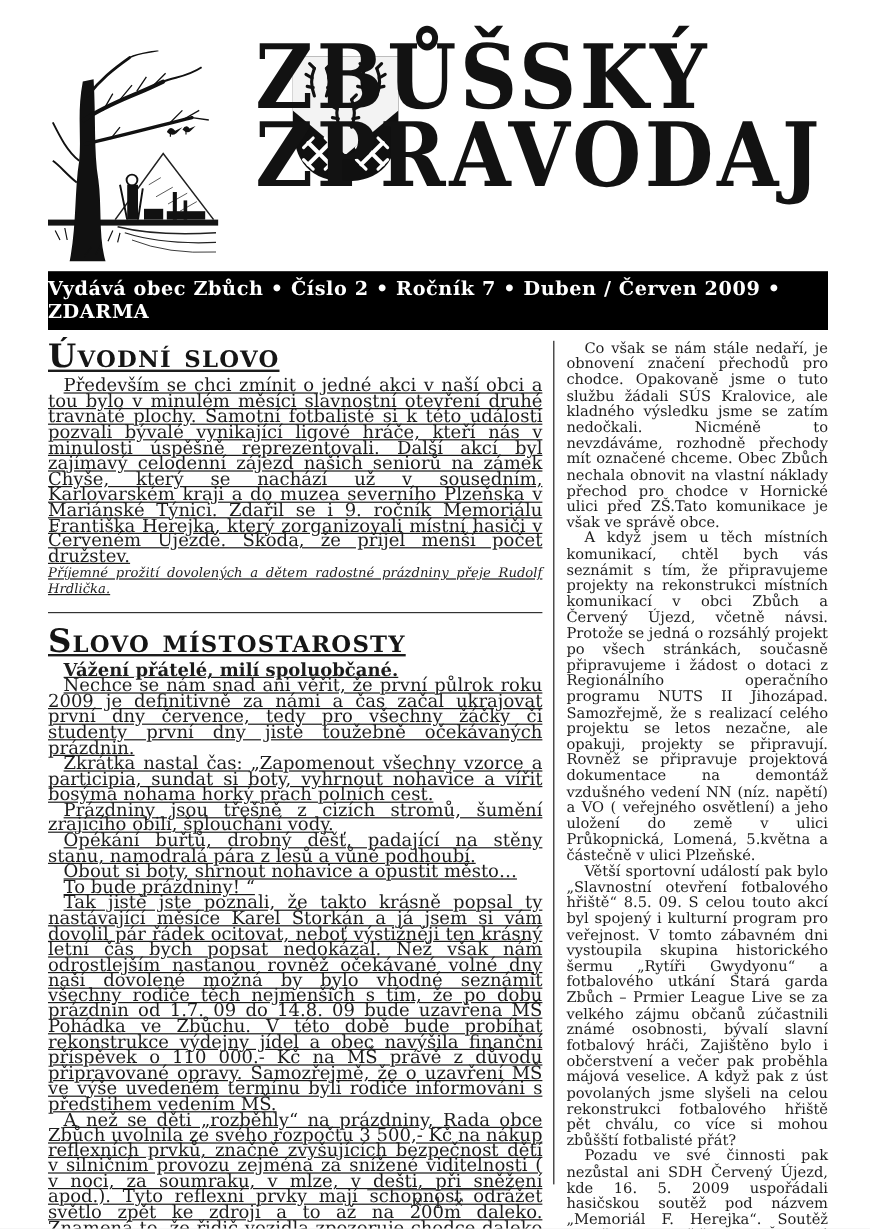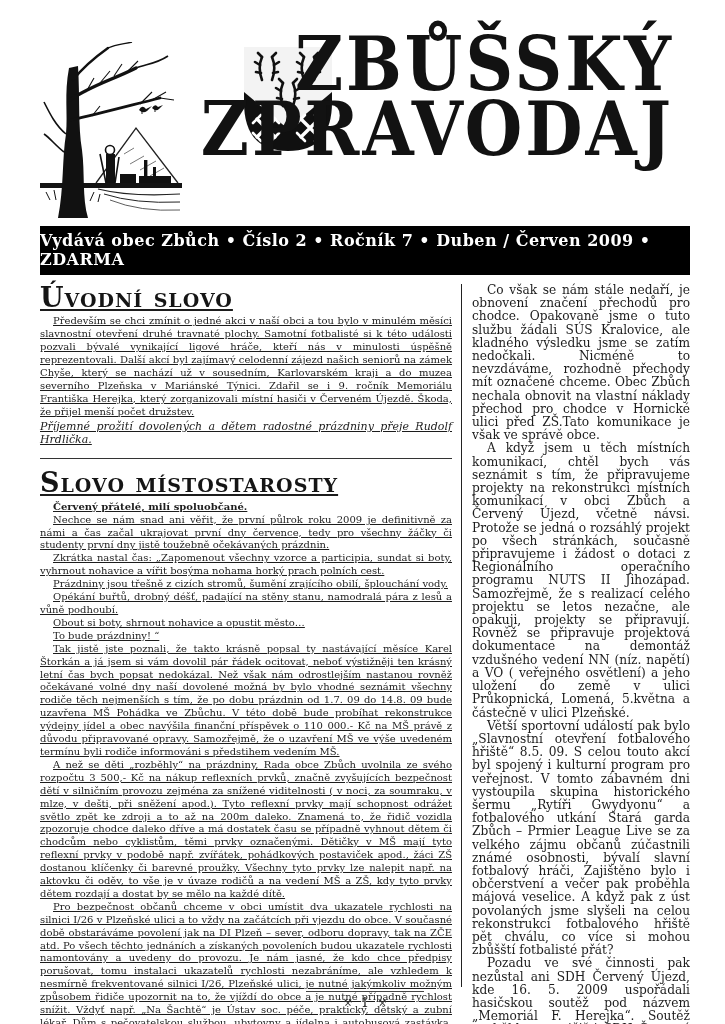--- a/index.html
+++ b/index.html
@@ -13,42 +13,42 @@
     display:flex;flex-direction:column;
     font-family:"DejaVu Serif","Liberation Serif",serif;
     color:#1c1c1c;
     overflow:hidden;
   }
   
   .masthead{display:flex;align-items:flex-start;height:178px;}
   .tree{width:142px;height:176px;flex:0 0 auto;}
   .mast-right{position:relative;flex:1;height:176px;}
   .shield{position:absolute;left:58px;top:2px;width:96px;height:110px;}
-  .mast-titles{position:absolute;right:16px;top:-14px;text-align:right;white-space:nowrap;}
+  .mast-titles{position:absolute;right:4px;top:-14px;white-space:nowrap;}
   .title-line{
     font-weight:700;font-size:66px;line-height:0.98;
     letter-spacing:3px;color:#121212;
     transform:scaleY(1.12);transform-origin:top right;
   }
   
   .banner{
     margin-top:6px;background:#000;color:#fff;
     text-align:left;font-weight:700;font-size:16px;
     letter-spacing:0.5px;padding:5px 0 6px 0;
   }
   
   .main{flex:1;display:flex;margin-top:9px;min-height:0;}
   .col-left{width:412px;flex:0 0 auto;padding-right:9px;text-decoration:underline;}
   .col-right{
     flex:1;border-left:1.4px solid #222;padding-left:10px;
     display:flex;flex-direction:column;
   }
   .col-left p,.col-right p{
     margin:0;text-align:justify;text-indent:13px;
-    font-size:10px;line-height:12.9px;
+    font-size:15px;line-height:12.9px;
     hyphens:auto;-webkit-hyphens:auto;
   }
   .col-right p{font-size:12.2px;line-height:13.2px;text-indent:15px;}
   h2.section{
     margin:0 0 3px 0;
     font-variant:small-caps;font-weight:700;
     font-size:27px;line-height:1.05;letter-spacing:1px;color:#151515;
   }
   .signature{
     margin:2px 0 0 0 !important;text-align:right;
@@ -151,21 +151,21 @@
       <section>
         <h2 class="section">Úvodní slovo</h2>
         <p>Především se chci zmínit o jedné akci v naší obci a tou bylo v minulém měsíci slavnostní otevření druhé travnaté plochy. Samotní fotbalisté si k této události pozvali bývalé vynikající ligové hráče, kteří nás v minulosti úspěšně reprezentovali. Další akcí byl zajímavý celodenní zájezd našich seniorů na zámek Chyše, který se nachází už v sousedním, Karlovarském kraji a do muzea severního Plzeňska v Mariánské Týnici. Zdařil se i 9. ročník Memoriálu Františka Herejka, který zorganizovali místní hasiči v Červeném Újezdě. Škoda, že přijel menší počet družstev.</p>
         <p class="signature">Příjemné prožití dovolených a dětem radostné prázdniny přeje Rudolf Hrdlička.</p>
       </section>
 
       <hr class="rule">
 
       <section>
         <h2 class="section">Slovo místostarosty</h2>
-        <p class="salutation">Červený přátelé, milí spoluobčané.</p>
+        <p class="salutation">Vážení přátelé, milí spoluobčané.</p>
         <p>Nechce se nám snad ani věřit, že první půlrok roku 2009 je definitivně za námi a čas začal ukrajovat první dny července, tedy pro všechny žáčky či studenty první dny jistě toužebně očekávaných prázdnin.</p>
         <p>Zkrátka nastal čas: „Zapomenout všechny vzorce a participia, sundat si boty, vyhrnout nohavice a vířit bosýma nohama horký prach polních cest.</p>
         <p>Prázdniny jsou třešně z cizích stromů, šumění zrajícího obilí, šplouchání vody.</p>
         <p>Opékání buřtů, drobný déšť, padající na stěny stanu, namodralá pára z lesů a vůně podhoubí.</p>
         <p>Obout si boty, shrnout nohavice a opustit město…</p>
         <p>To bude prázdniny! “</p>
         <p>Tak jistě jste poznali, že takto krásně popsal ty nastávající měsíce Karel Štorkán a já jsem si vám dovolil pár řádek ocitovat, neboť výstižněji ten krásný letní čas bych popsat nedokázal. Než však nám odrostlejším nastanou rovněž očekávané volné dny naší dovolené možná by bylo vhodné seznámit všechny rodiče těch nejmenších s tím, že po dobu prázdnin od 1.7. 09 do 14.8. 09 bude uzavřena MŠ Pohádka ve Zbůchu. V této době bude probíhat rekonstrukce výdejny jídel a obec navýšila finanční příspěvek o 110 000.- Kč na MŠ právě z důvodu připravované opravy. Samozřejmě, že o uzavření MŠ ve výše uvedeném termínu byli rodiče informováni s předstihem vedením MŠ.</p>
         <p>A než se děti „rozběhly“ na prázdniny, Rada obce Zbůch uvolnila ze svého rozpočtu 3 500,- Kč na nákup reflexních prvků, značně zvyšujících bezpečnost dětí v silničním provozu zejména za snížené viditelnosti ( v noci, za soumraku, v mlze, v dešti, při sněžení apod.). Tyto reflexní prvky mají schopnost odrážet světlo zpět ke zdroji a to až na 200m daleko. Znamená to, že řidič vozidla zpozoruje chodce daleko dříve a má dostatek času se případně vyhnout dětem či chodcům nebo cyklistům, těmi prvky označenými. Dětičky v MŠ mají tyto reflexní prvky v podobě např. zvířátek, pohádkových postaviček apod., žáci ZŠ dostanou klíčenky či barevné proužky. Všechny tyto prvky lze nalepit např. na aktovku či oděv, to vše je v úvaze rodičů a na vedení MŠ a ZŠ, kdy tyto prvky dětem rozdají a dostat by se mělo na každé dítě.</p>
         <p>Pro bezpečnost občanů chceme v obci umístit dva ukazatele rychlosti na silnici I/26 v Plzeňské ulici a to vždy na začátcích při vjezdu do obce. V současné době obstaráváme povolení jak na DI Plzeň – sever, odboru dopravy, tak na ZČE atd. Po všech těchto jednáních a získaných povoleních budou ukazatele rychlosti namontovány a uvedeny do provozu. Je nám jasné, že kdo chce předpisy porušovat, tomu instalaci ukazatelů rychlosti nezabráníme, ale vzhledem k nesmírně frekventované silnici I/26, Plzeňské ulici, je nutné jakýmkoliv možným způsobem řidiče upozornit na to, že vjíždí do obce a je nutné případně rychlost snížit. Vždyť např. „Na Šachtě“ je Ústav soc. péče, praktický, dětský a zubní lékař, Dům s pečovatelskou službou, ubytovny a jídelna i autobusová zastávka. To vše znamená zvýšený pohyb osob a není žádným tajemstvím, kolik bohužel i tragických nehod se každým rokem na této silnici stane.</p>
       </section>

